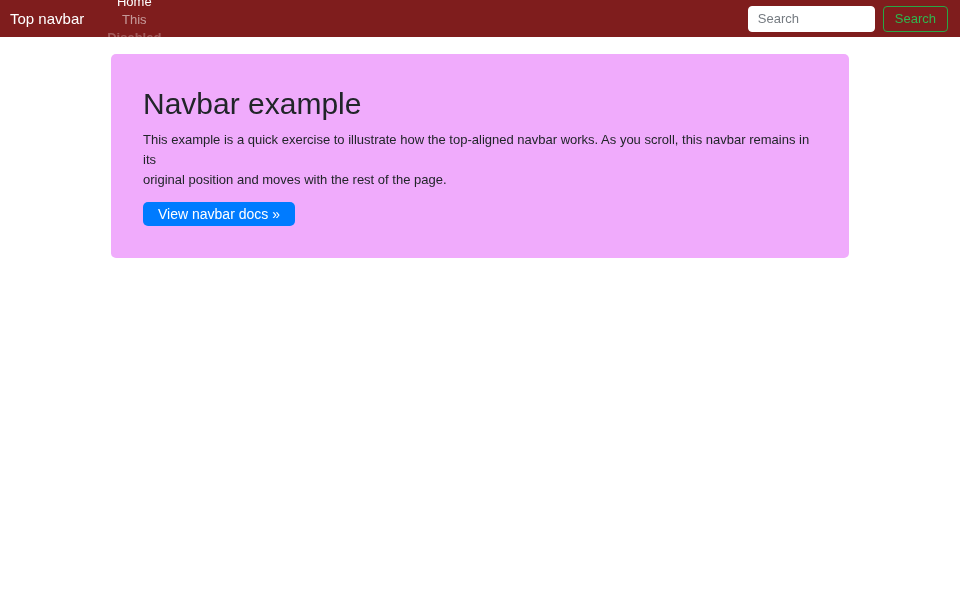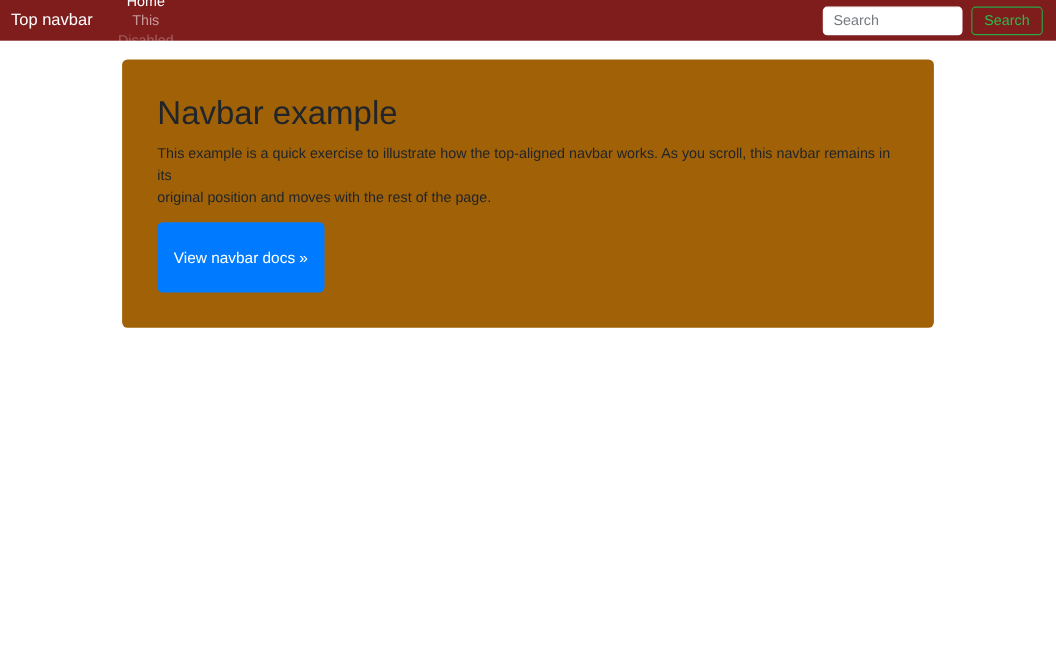--- a/index.html
+++ b/index.html
@@ -40,21 +40,21 @@
   }
   .nav-link {
     font-size: 13px;
     padding: 0 9px;
     text-decoration: none;
     cursor: pointer;
     white-space: nowrap;
   }
   .nav-link.active   { color: #ffffff; font-weight: 500; }
   .nav-link.normal   { color: rgba(255,255,255,0.55); }
-  .nav-link.disabled { color: rgba(255,255,255,0.28); cursor: default; }
+  .nav-link.disabled { color: rgba(255,255,255,0.28); cursor: default; font-weight: bold; }
 
   .navbar-spacer { flex: 1 1 auto; }
 
   .search-form { display: flex; }
   .search-input {
     width: 127px;
     height: 26px;
     border: 1px solid #ffffff;
     border-radius: 4px;
     background: #ffffff;
@@ -77,21 +77,21 @@
     font-family: "Liberation Sans", sans-serif;
     cursor: pointer;
   }
 
   
   .container {
     width: 738px;
     margin: 17px auto 0;
   }
   .jumbotron {
-    background: #a16207;
+    background: #f0abfc;
     border-radius: 5px;
     padding: 32px;
   }
   .jumbotron h1 {
     margin: 0 0 8px 0;
     font-size: 30px;
     font-weight: 500;
     line-height: 36px;
     color: #212529;
   }
@@ -104,21 +104,21 @@
     max-width: 674px;
     white-space: pre-line;
   }
   .btn-primary {
     display: inline-block;
     margin-top: 12px;
     background: #007bff;
     color: #ffffff;
     border: none;
     border-radius: 5px;
-    padding: 24px 15px;
+    padding: 4px 15px;
     font-size: 14px;
     font-weight: 500;
     font-family: "Liberation Sans", sans-serif;
     text-decoration: none;
     cursor: pointer;
     white-space: nowrap;
   }
 </style>
 </head>
 <body>

